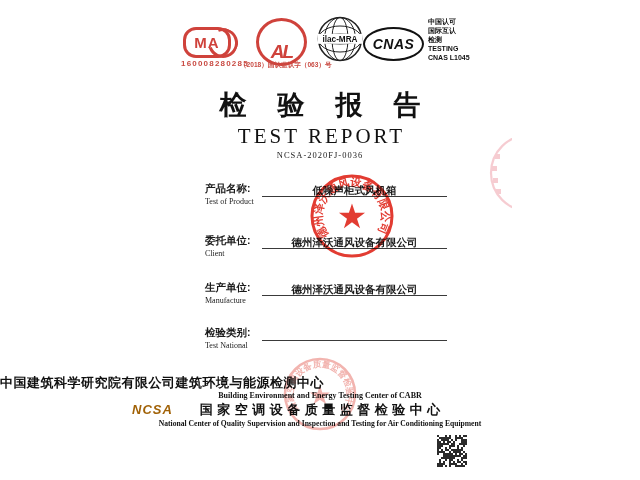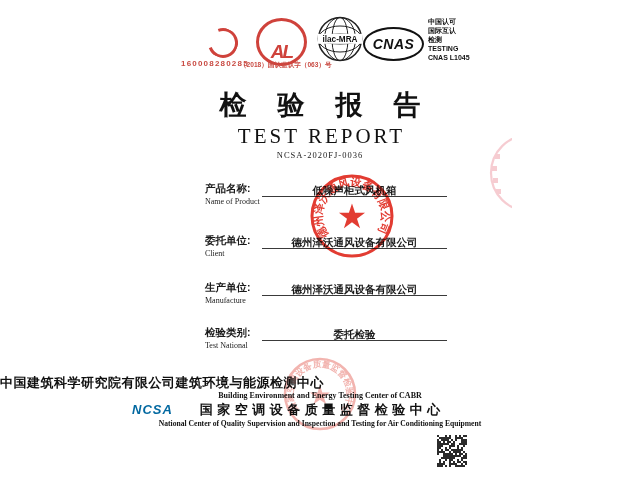--- a/index.html
+++ b/index.html
@@ -51,30 +51,33 @@
 
   
   .org-zh{left:0;right:0;top:374px;text-align:left;font-size:13px;font-weight:bold;letter-spacing:.5px;color:#111}
   .org-en{left:0;right:0;top:391px;text-align:center;font-size:8px;font-weight:bold;
           font-family:"Liberation Serif","DejaVu Serif",serif;color:#111}
   .center-zh{left:0;right:0;top:401px;text-align:center;font-size:13px;font-weight:bold;
              letter-spacing:4.5px;padding-left:4.5px;color:#111}
   .center-en{left:0;right:0;top:419px;text-align:center;font-size:7.6px;font-weight:bold;
              font-family:"Liberation Serif","DejaVu Serif",serif;color:#111}
   .ncsa-mark{left:132px;top:402px;font-size:13px;font-weight:bold;font-style:italic;
-             color:#0369a1;letter-spacing:1px}
+             color:#a16207;letter-spacing:1px}
 
   
   .qr{position:absolute;left:437px;top:435px;width:30px;height:32px}
   .qr i{position:absolute;width:2px;height:2px;background:#2b2b2b}
 </style>
 </head>
 <body>
 
 <div class="abs logo-cma">
+  <span class="cma-rect">
+    <b>MA</b>
+  </span>
   <span class="cma-c"></span>
 </div>
 <div class="abs cma-number">160008280285</div>
 
 <div class="abs logo-cal">
   <b>AL</b>
 </div>
 <div class="abs cal-caption">（2018）国认监认字（063）号</div>
 
 <svg class="abs logo-ilac" width="46" height="46" viewBox="0 0 46 46">
@@ -97,41 +100,40 @@
   <div>TESTING</div>
   <div>CNAS L1045</div>
 </div>
 
 <div class="abs title-zh">检验报告</div>
 <div class="abs title-en">TEST REPORT</div>
 <div class="abs report-no">NCSA-2020FJ-0036</div>
 
 <div class="field" style="top:182px">
   <div class="f-zh">产品名称:</div>
-  <div class="f-en">Name of Product</div>
+  <div class="f-en">Test of Product</div>
   <div class="f-line"></div>
   <div class="f-value">低噪声柜式风机箱</div>
 </div>
 <div class="field" style="top:234px">
   <div class="f-zh">委托单位:</div>
   <div class="f-en">Client</div>
   <div class="f-line"></div>
   <div class="f-value">德州泽沃通风设备有限公司</div>
 </div>
 <div class="field" style="top:281px">
   <div class="f-zh">生产单位:</div>
   <div class="f-en">Manufacture</div>
   <div class="f-line"></div>
   <div class="f-value">德州泽沃通风设备有限公司</div>
 </div>
 <div class="field" style="top:326px">
   <div class="f-zh">检验类别:</div>
   <div class="f-en">Test National</div>
   <div class="f-line"></div>
-  <div class="f-value">委托检验</div>
 </div>
 
 <svg class="abs stamp-main" width="90" height="90" viewBox="0 0 90 90">
   <defs>
     <path id="ringA" d="M45,45 m-30,0 a30,30 0 1,1 60,0 a30,30 0 1,1 -60,0" fill="none"></path>
   </defs>
   <circle cx="45" cy="45" r="40" fill="none" stroke="#e02b20" stroke-width="3"></circle>
   <text x="45" y="57" text-anchor="middle" font-size="34" fill="#e02b20">★</text>
   <g transform="rotate(-40 45 45)">
     <text font-size="11" font-weight="bold" fill="#e02b20">

